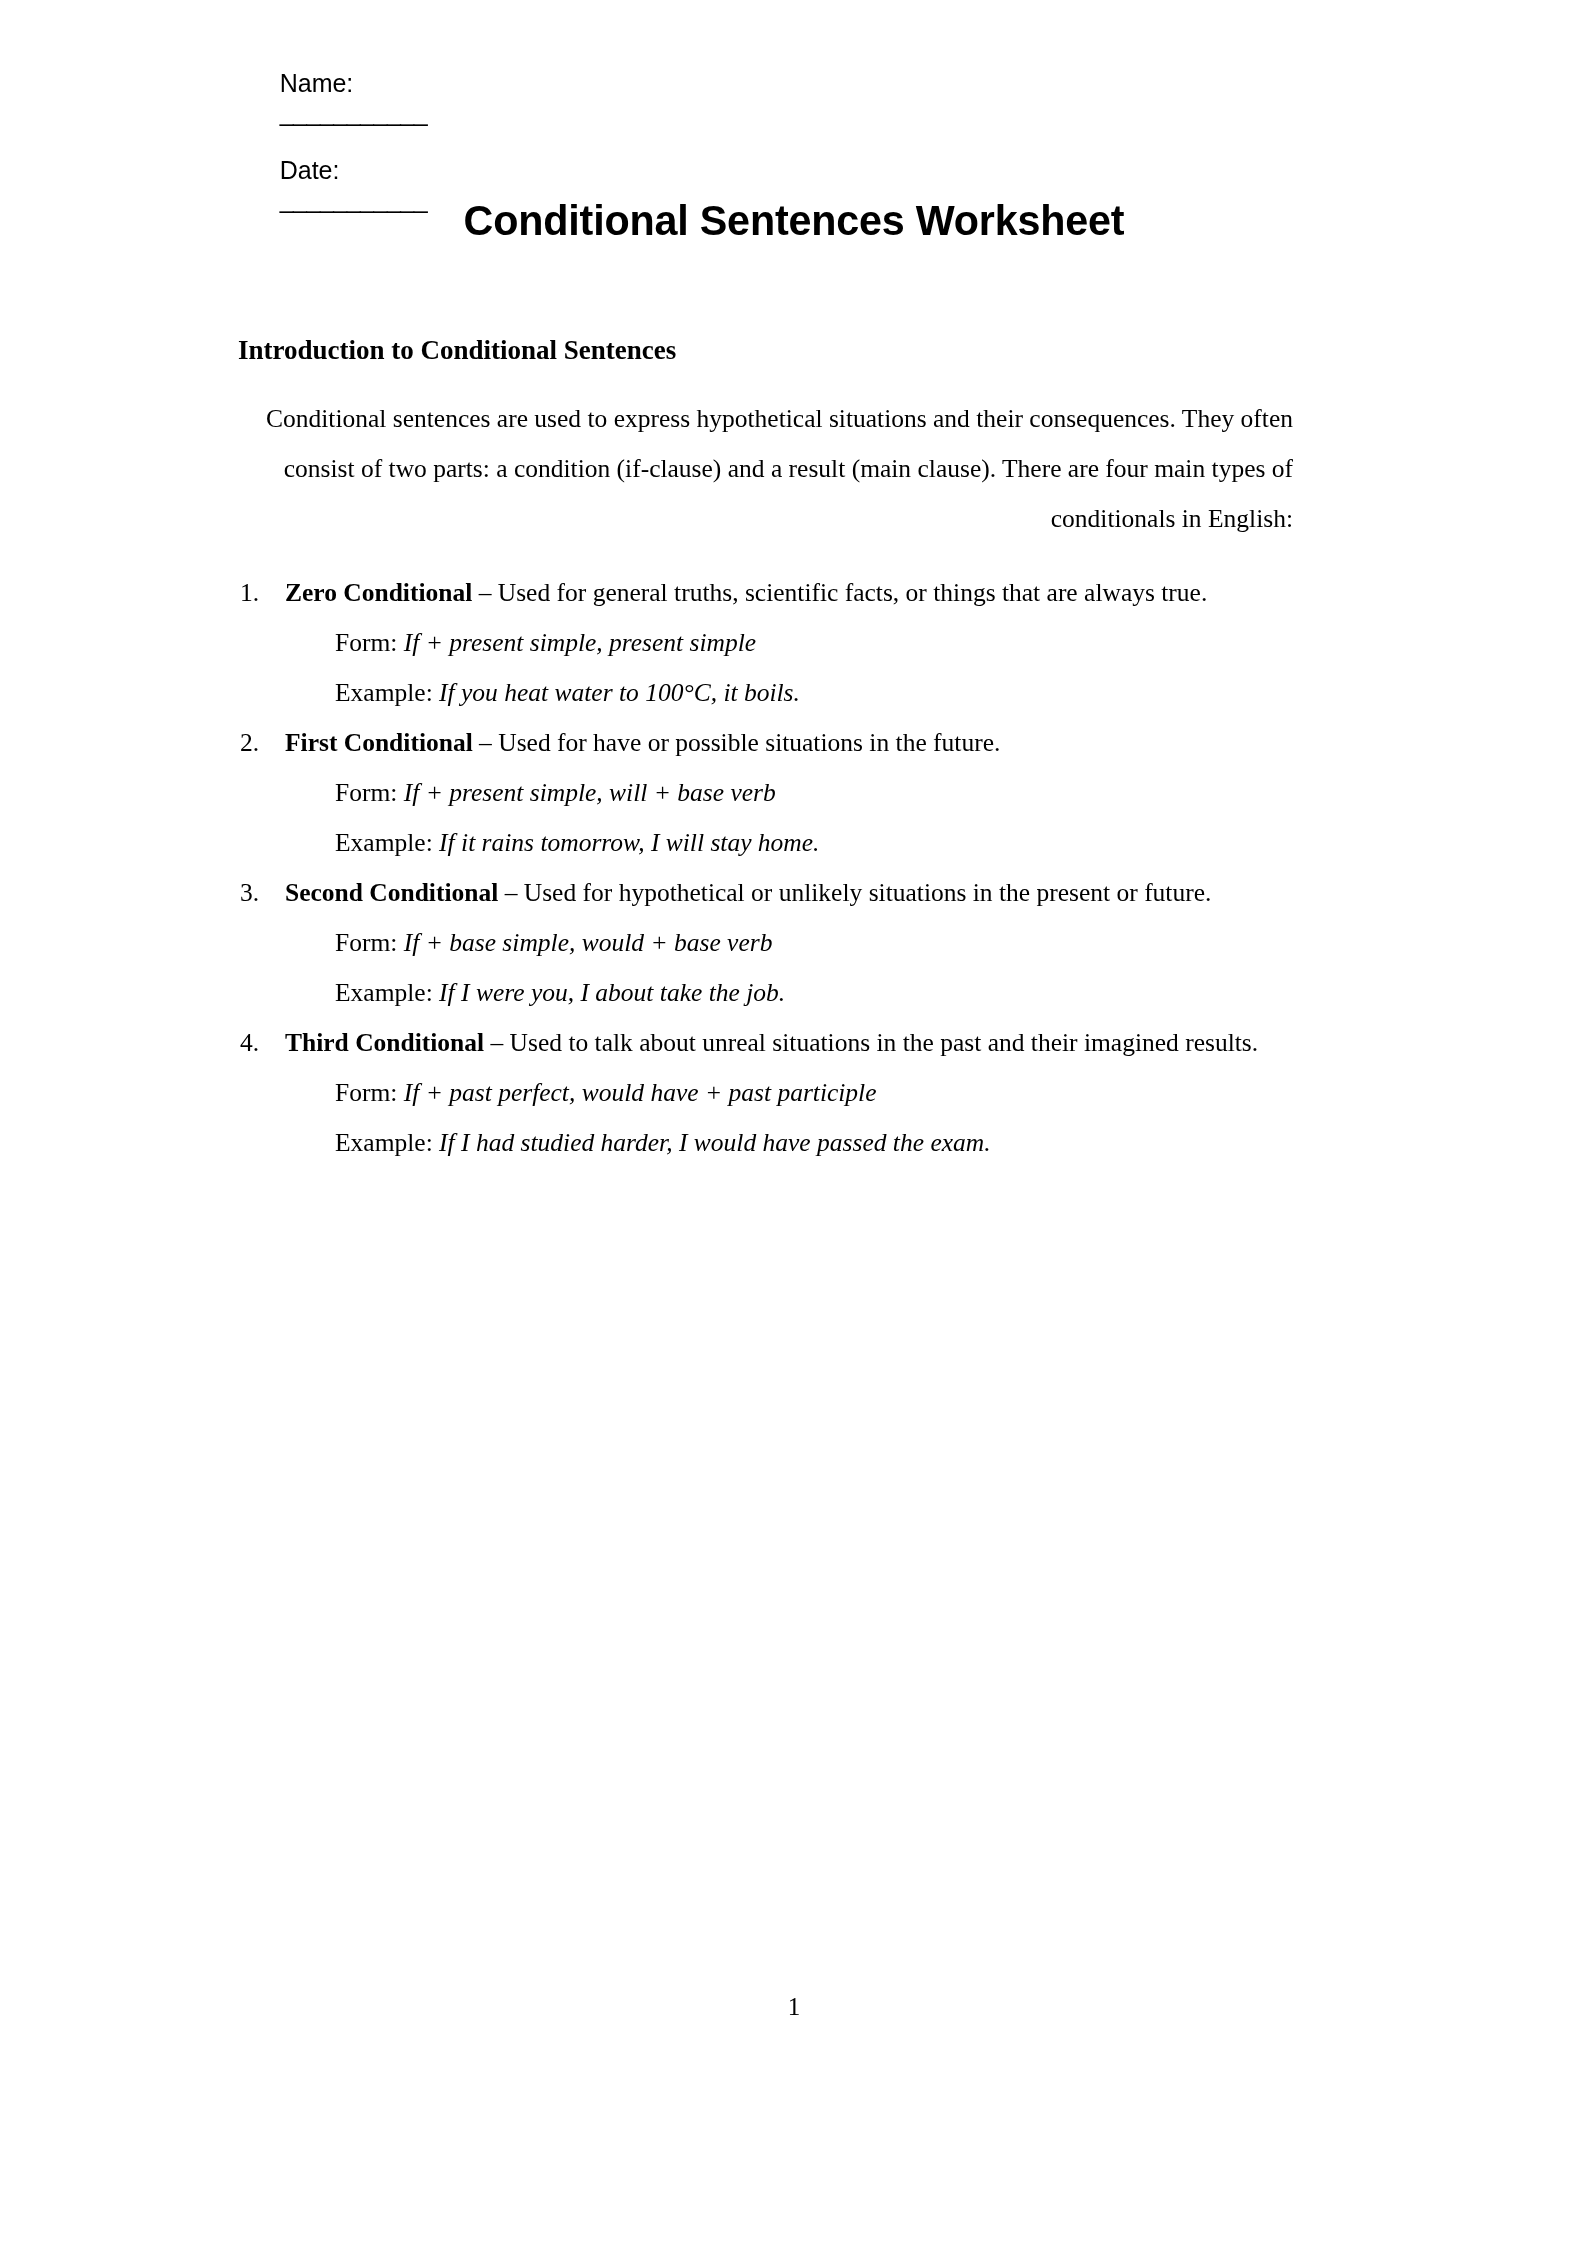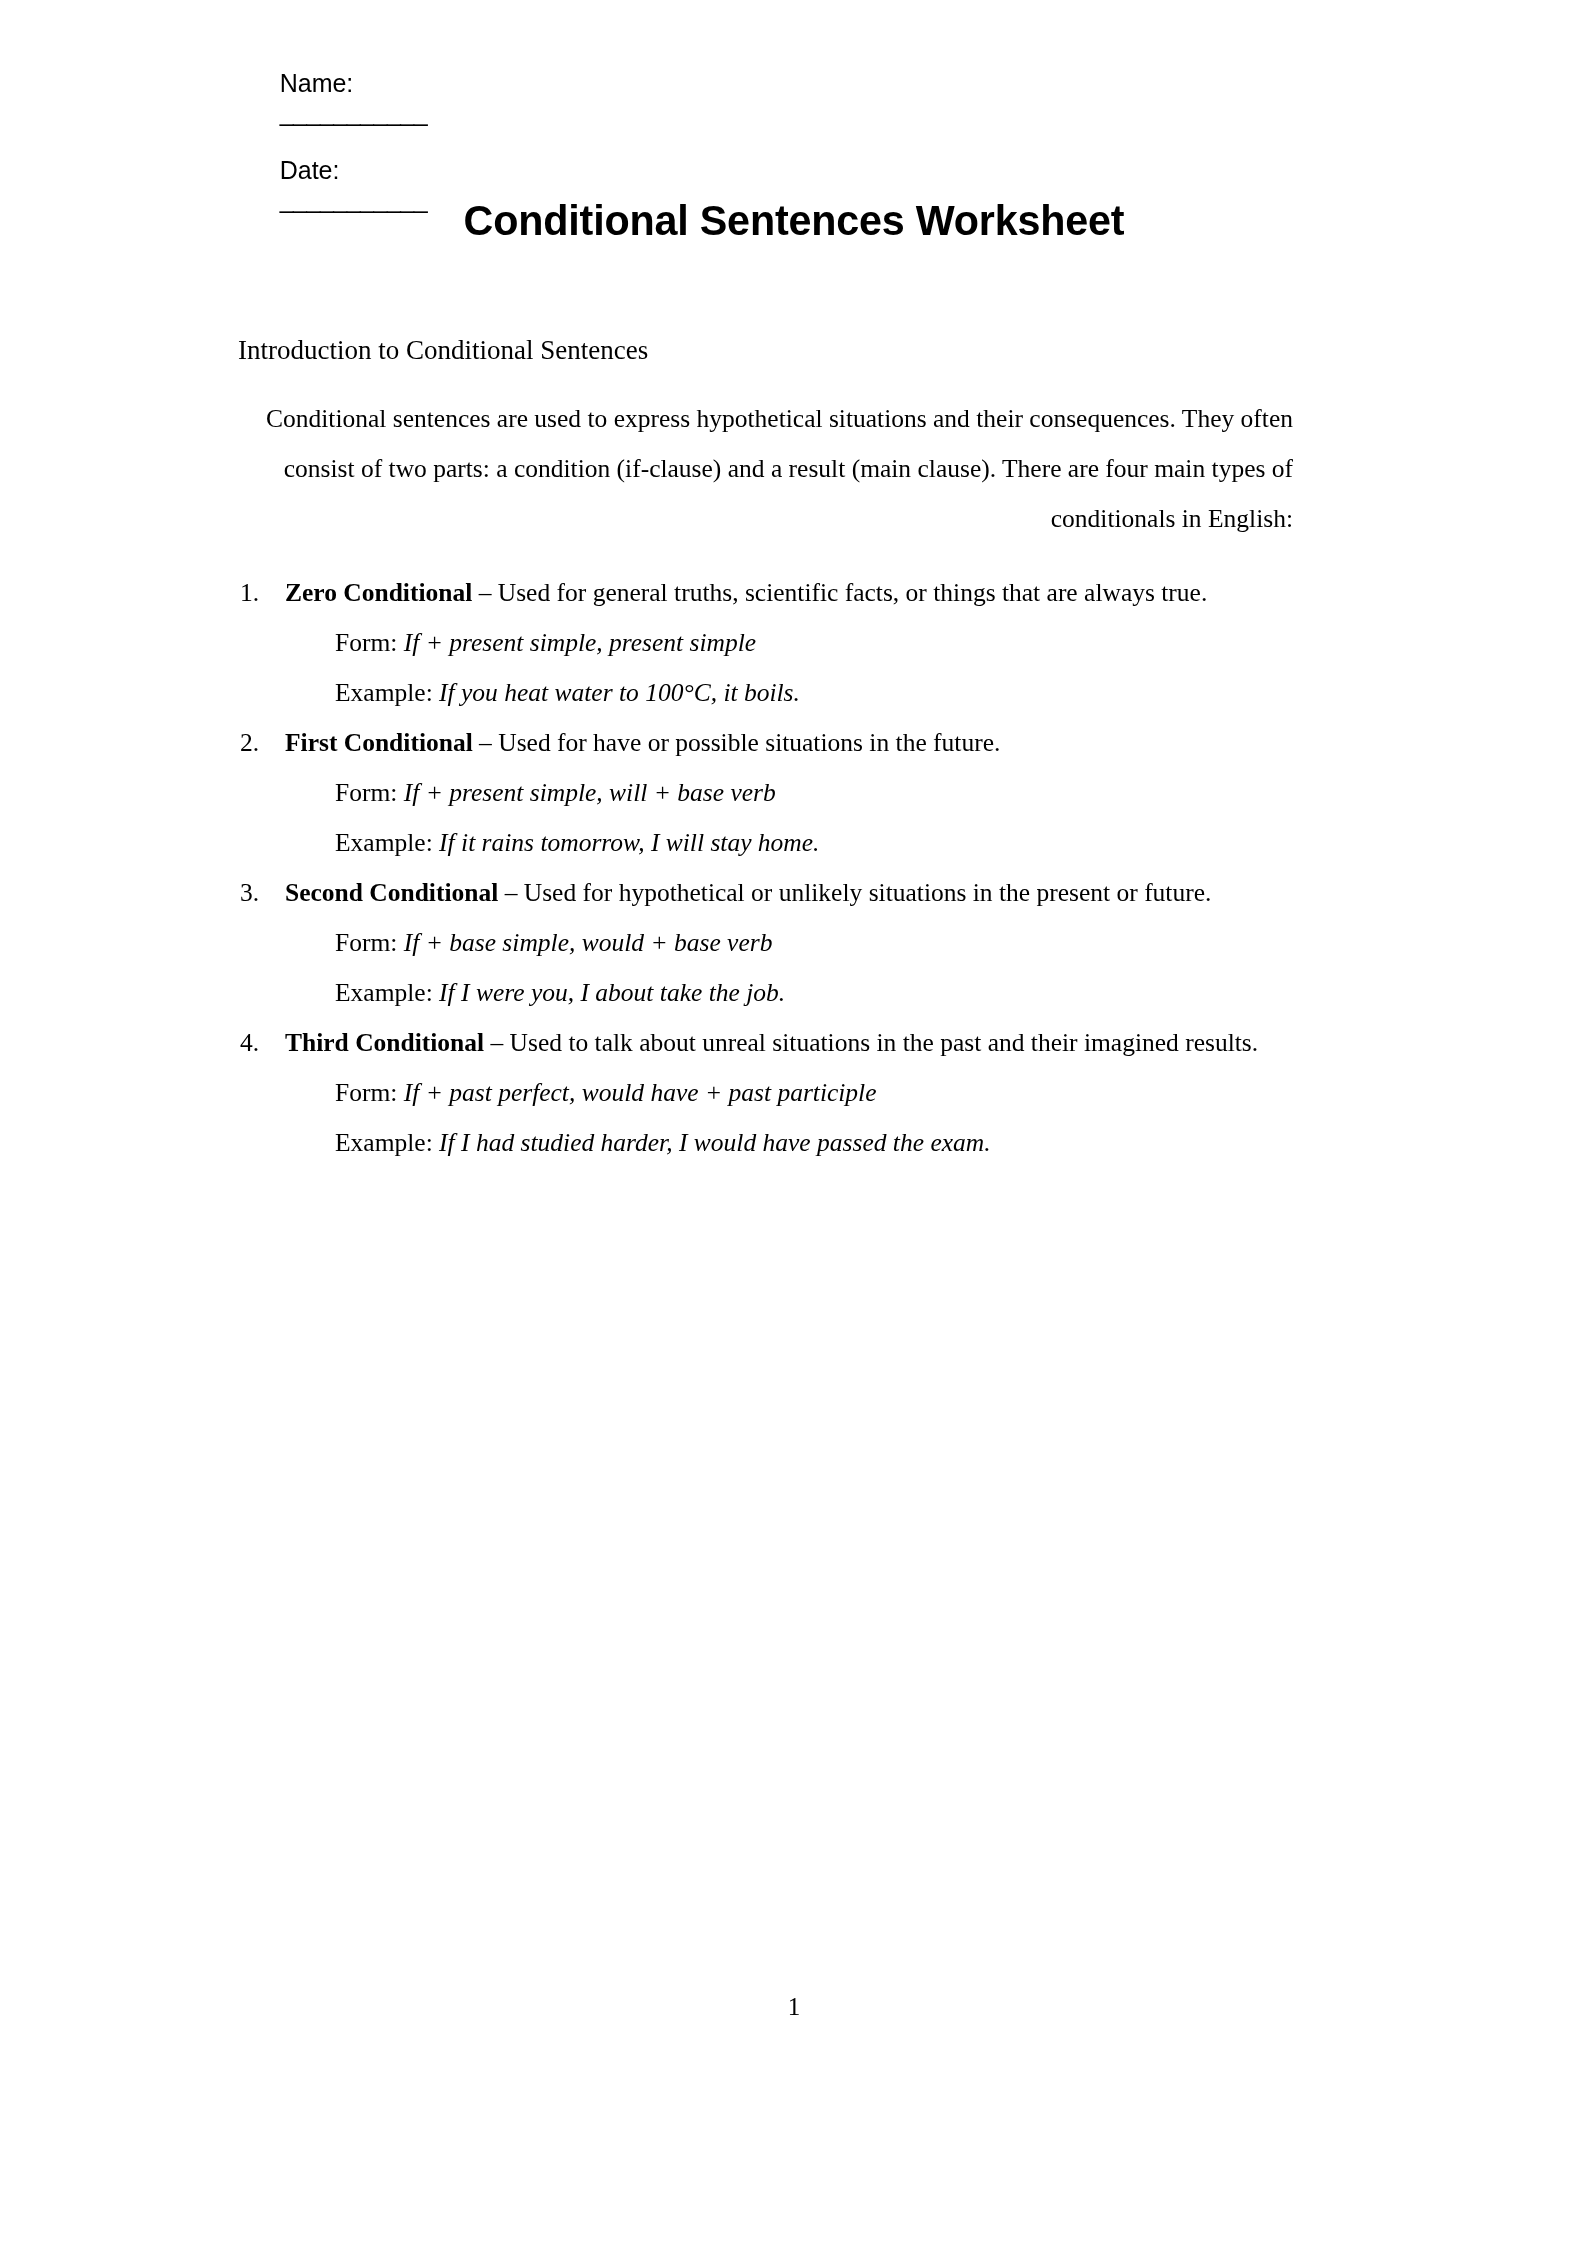--- a/index.html
+++ b/index.html
@@ -50,21 +50,21 @@
     letter-spacing: -0.5px;
   }
   .namedate .gap {
     display: inline-block;
     width: 152px;
   }
 
   
   .section-heading {
     font-family: "Liberation Serif", serif;
-    font-weight: normal;
+    font-weight: bold;
     font-size: 27px;
     color: #000000;
     margin: 0;
     padding-top: 92px;
   }
 
   
   .body-par {
     font-family: "Liberation Serif", serif;
     font-size: 25.5px;

